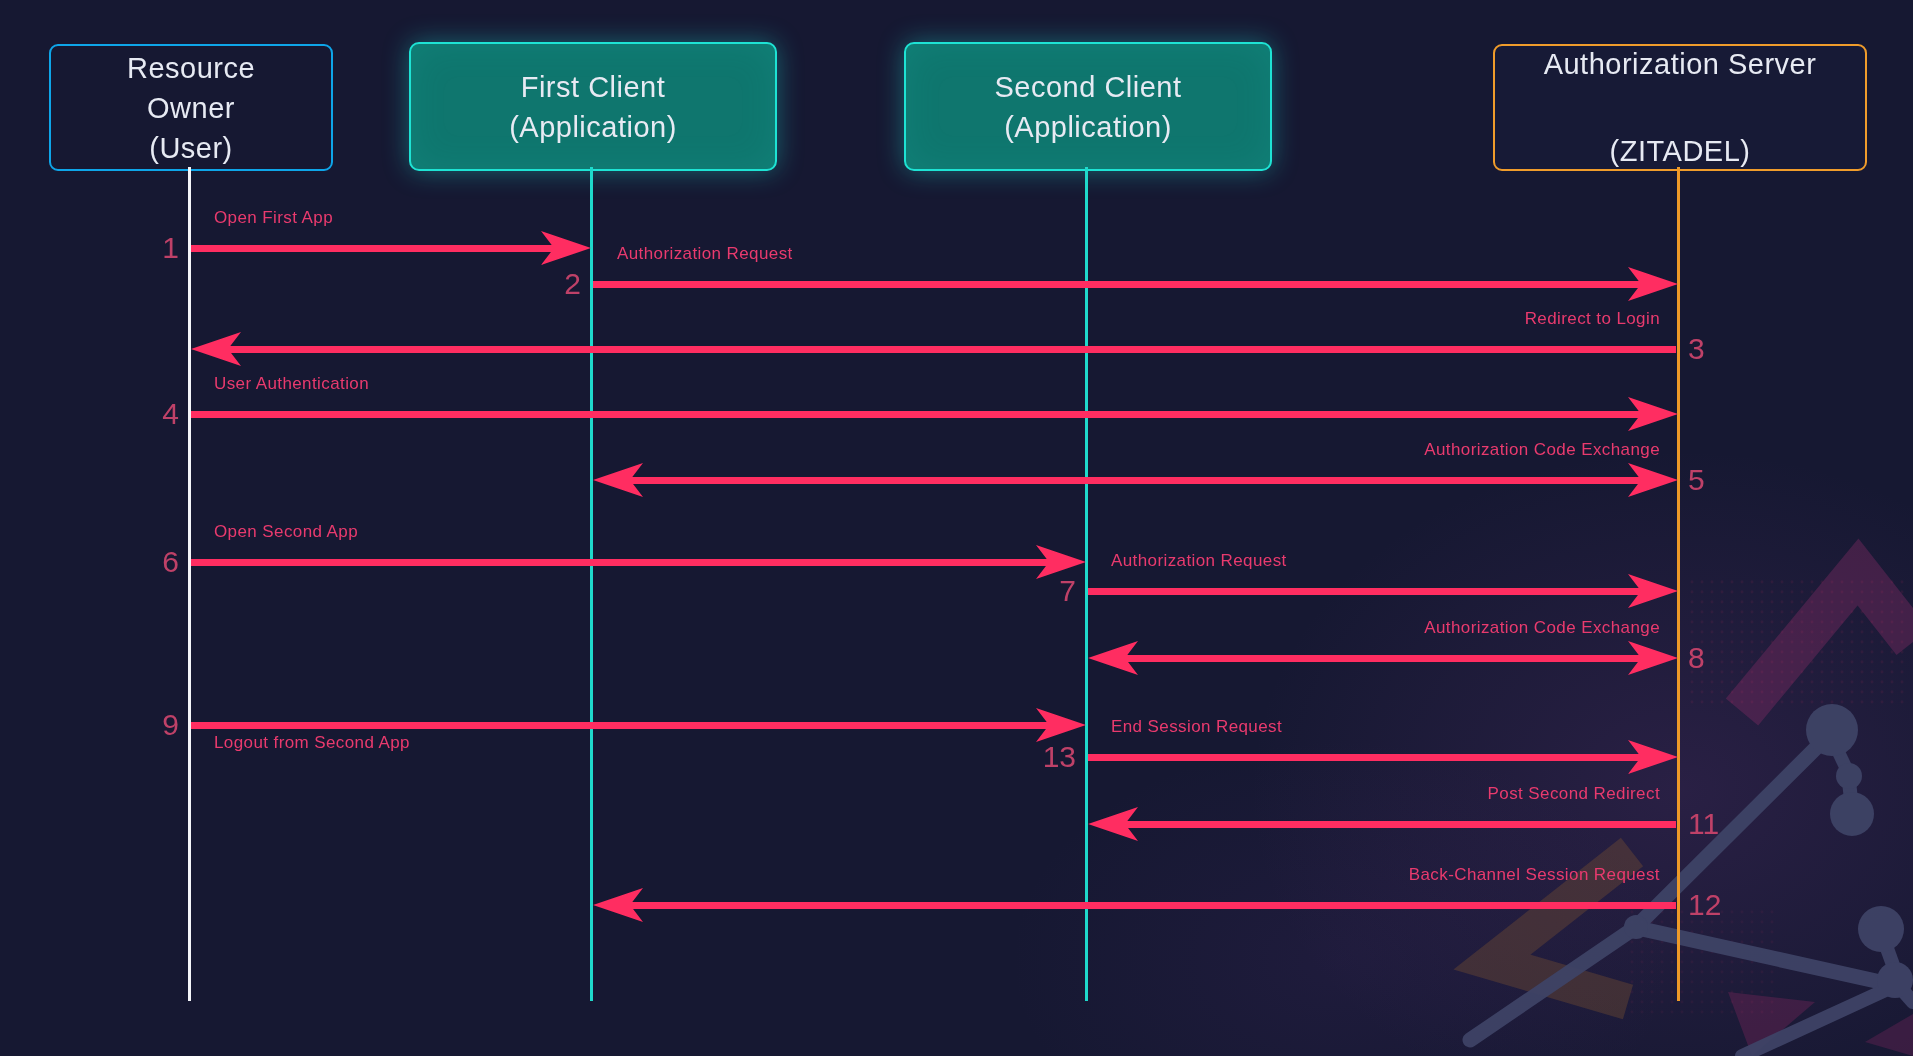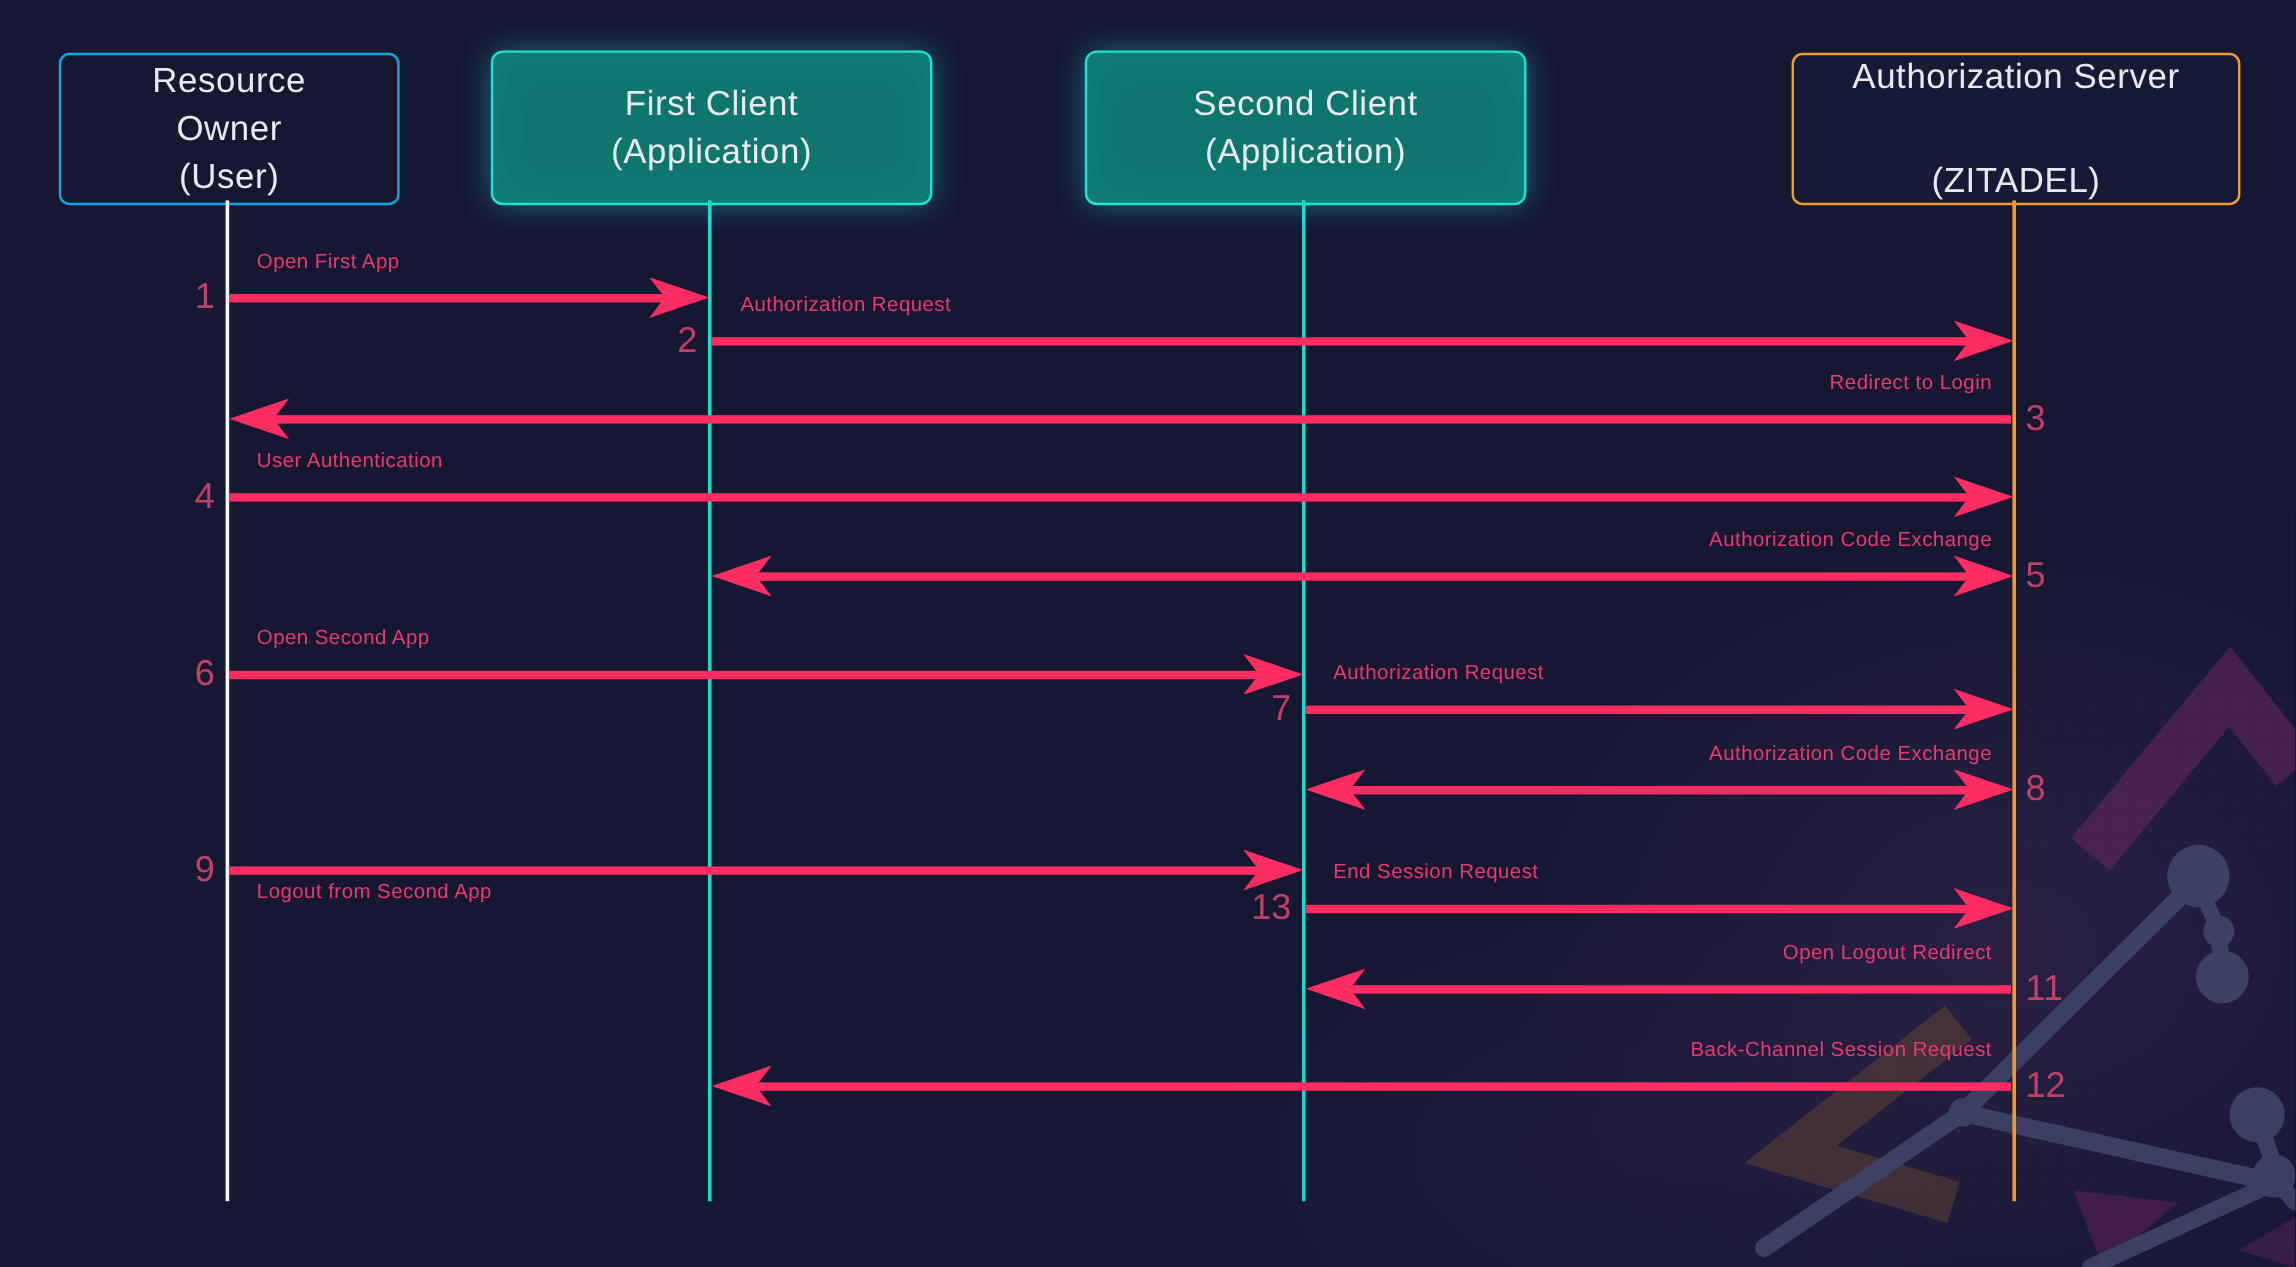--- a/index.html
+++ b/index.html
@@ -161,21 +161,21 @@
     <div class="msg-label" style="left:214px;top:678px;margin-top:48px;">Logout from Second App</div>
     <div class="msg-num" style="right:1734px;top:706px;">9</div>
     <div class="shaft" style="left:191px;top:722px;width:859px;"></div>
     <div class="head head-r" style="left:1036px;top:708px;"></div>
 
     <div class="msg-label" style="left:1111px;top:710px;">End Session Request</div>
     <div class="msg-num" style="right:837px;top:738px;">13</div>
     <div class="shaft" style="left:1088px;top:754px;width:554px;"></div>
     <div class="head head-r" style="left:1628px;top:740px;"></div>
 
-    <div class="msg-label" style="right:253px;top:777px;">Open Logout Redirect</div>
+    <div class="msg-label" style="right:253px;top:777px;">Post Second Redirect</div>
     <div class="msg-num" style="left:1688px;top:805px;">11</div>
     <div class="head head-l" style="left:1088px;top:807px;"></div>
     <div class="shaft" style="left:1124px;top:821px;width:552px;"></div>
 
     <div class="msg-label" style="right:253px;top:858px;">Back-Channel Session Request</div>
     <div class="msg-num" style="left:1688px;top:886px;">12</div>
     <div class="head head-l" style="left:593px;top:888px;"></div>
     <div class="shaft" style="left:629px;top:902px;width:1047px;"></div>
 
   </div>

